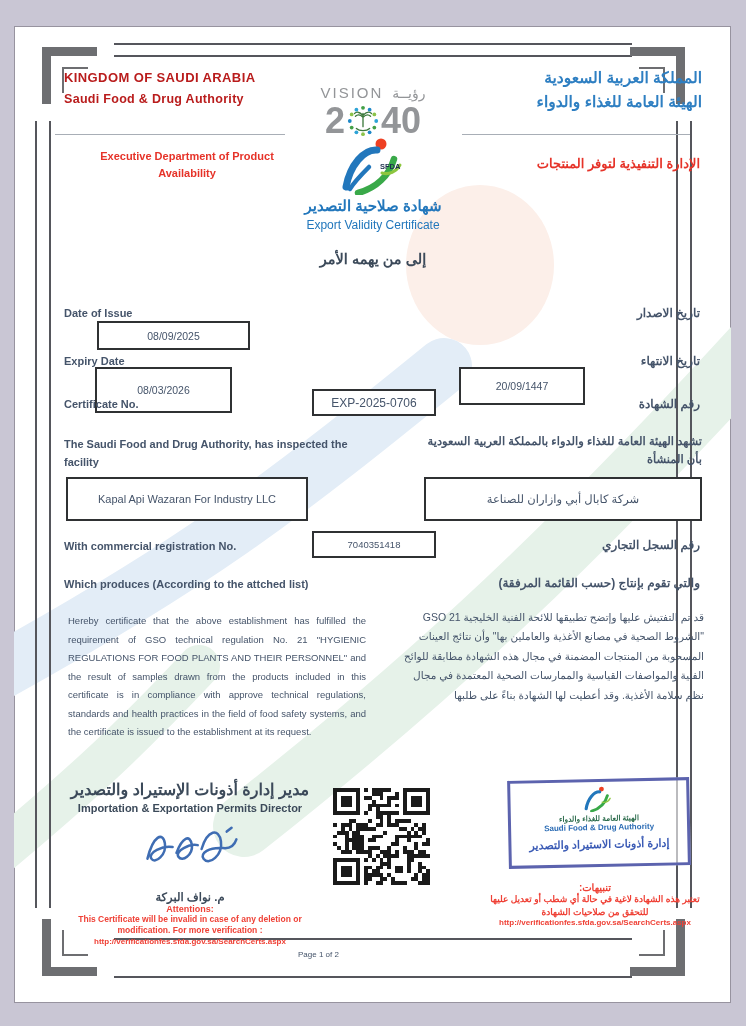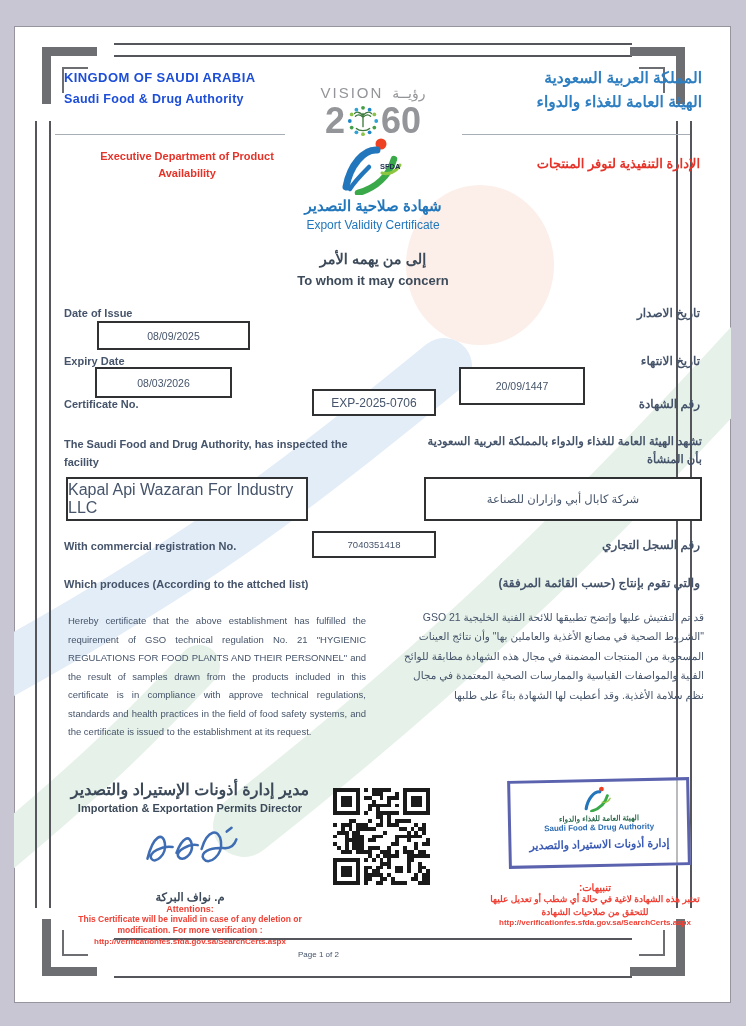--- a/index.html
+++ b/index.html
@@ -16,21 +16,21 @@
   .rectA { left: 35px; top: 55px; width: 657px; height: 923px; }
   .rectB { left: 49px; top: 43px; width: 629px; height: 897px; }
   .pad { background: #fff; width: 80px; height: 82px; }
   .bracket { width: 55px; height: 57px; border-left: 9px solid #6d6e71; border-top: 9px solid #6d6e71; }
   .bracket .thin { position: absolute; left: 11px; top: 11px; width: 26px; height: 26px; border-left: 2px solid #6d6e71; border-top: 2px solid #6d6e71; }
   .flipX { transform: scaleX(-1); }
   .flipY { transform: scaleY(-1); }
   .flipXY { transform: scale(-1,-1); }
 
   
-  .hdr-en { left: 64px; top: 70px; width: 240px; color: #1d4ed8; font-weight: bold; }
+  .hdr-en { left: 64px; top: 70px; width: 240px; color: #b91c1c; font-weight: bold; }
   .hdr-en .l1 { font-size: 13px; letter-spacing: .4px; }
   .hdr-en .l2 { font-size: 12.5px; margin-top: 7px; letter-spacing: .3px; }
   .hdr-ar { left: 440px; top: 66px; width: 262px; text-align: right; color: #2e7fc2; font-weight: bold; font-size: 15.5px; line-height: 1.55; direction: rtl; }
 
   .vision { left: 283px; top: 64px; width: 180px; text-align: center; color: #939598; }
   .vision .row1 { display: flex; justify-content: center; align-items: baseline; gap: 9px; font-size: 15px; margin-top: 20px; }
   .vision .vlabel { letter-spacing: 2px; font-weight: 500; }
   .vision .alabel { font-size: 14px; direction: rtl; }
   .vision .row2 { display: flex; justify-content: center; align-items: center; font-size: 36px; font-weight: bold; line-height: 1; margin-top: 2px; }
 
@@ -131,21 +131,21 @@
             <circle cx="25" cy="30" r="2" fill="#1e88c7"></circle>
           <circle cx="18" cy="32" r="2" fill="#8bc34a"></circle>
             <circle cx="11" cy="30" r="2" fill="#2ea3d6"></circle>
             <circle cx="6" cy="25" r="2" fill="#43a047"></circle>
           <circle cx="4" cy="18" r="2" fill="#1e88c7"></circle>
             <circle cx="6" cy="11" r="2" fill="#8bc34a"></circle>
             <circle cx="11" cy="6" r="2" fill="#2ea3d6"></circle>
           <path d="M18 10 L18 24 M18 12 C14 8 11 8 9 10 M18 12 C22 8 25 8 27 10 M18 14 C15 11 12 11 10 13 M18 14 C21 11 24 11 26 13 M11 26 C14 29 22 29 25 26" stroke="#3d7a3d" stroke-width="1.4" fill="none" stroke-linecap="round"></path>
         </g>
       </svg>
-      <span>60</span>
+      <span>40</span>
     </div>
   </div>
 
   <div class="abs hdr-ar">
     <div>المملكة العربية السعودية</div>
     <div>الهيئة العامة للغذاء والدواء</div>
   </div>
 
   <div class="abs div-line" style="left:55px;top:134px;width:230px"></div>
   <div class="abs div-line" style="left:462px;top:134px;width:228px"></div>
@@ -158,38 +158,37 @@
     <path d="M10 50 C 14 28 28 12 41 13" fill="none" stroke="#2277bc" stroke-width="7" stroke-linecap="round"></path>
     <path d="M33 30 C 27 36 18 45 14 52" fill="none" stroke="#2277bc" stroke-width="4.5" stroke-linecap="round"></path>
     <path d="M22 56 C 40 51 53 39 58 22" fill="none" stroke="#39a949" stroke-width="6.5" stroke-linecap="round"></path>
     <path d="M46 36 C 53 38 60 35 64 28" fill="none" stroke="#8dc63f" stroke-width="3" stroke-linecap="round"></path>
     <text x="44" y="32" font-size="7.5" font-weight="bold" fill="#1b2f4b">SFDA</text>
   </svg>
   <div class="abs cert-title-ar">شهادة صلاحية التصدير</div>
   <div class="abs cert-title-en">Export Validity Certificate</div>
 
   <div class="abs salut-ar">إلى من يهمه الأمر</div>
-  <div class="abs salut-en">To whom it may concern</div>
 
   <div class="abs lbl" style="left:64px;top:307px">Date of Issue</div>
   <div class="abs lbl-ar" style="left:560px;top:306px;width:140px">تاريخ الاصدار</div>
   <div class="abs vbox" style="left:97px;top:321px;width:153px;height:29px">08/09/2025</div>
 
   <div class="abs lbl" style="left:64px;top:355px">Expiry Date</div>
   <div class="abs lbl-ar" style="left:560px;top:354px;width:140px">تاريخ الانتهاء</div>
-  <div class="abs vbox" style="left:95px;top:367px;width:137px;height:31px">08/03/2026</div>
+  <div class="abs vbox" style="left:95px;top:367px;width:137px;height:46px">08/03/2026</div>
   <div class="abs vbox" style="left:459px;top:367px;width:126px;height:38px">20/09/1447</div>
 
   <div class="abs lbl" style="left:64px;top:398px">Certificate No.</div>
   <div class="abs lbl-ar" style="left:560px;top:397px;width:140px">رقم الشهادة</div>
   <div class="abs vbox" style="left:312px;top:389px;width:124px;height:27px;font-size:12px">EXP-2025-0706</div>
 
   <div class="abs lbl" style="left:64px;top:436px;width:300px;font-weight:600;line-height:1.6">The Saudi Food and Drug Authority, has inspected the facility</div>
   <div class="abs lbl-ar" style="left:420px;top:432px;width:282px;font-weight:600;font-size:11.5px;line-height:1.6">تشهد الهيئة العامة للغذاء والدواء بالمملكة العربية السعودية بأن المنشأة</div>
-  <div class="abs vbox" style="left:66px;top:477px;width:242px;height:44px;font-size:16px">Kapal Api Wazaran For Industry LLC</div>
+  <div class="abs vbox" style="left:66px;top:477px;width:242px;height:44px;font-size:11px">Kapal Api Wazaran For Industry LLC</div>
   <div class="abs vbox" style="left:424px;top:477px;width:278px;height:44px;font-size:11.5px;direction:rtl">شركة كابال أبي وازاران للصناعة</div>
 
   <div class="abs lbl" style="left:64px;top:540px;font-weight:600">With commercial registration No.</div>
   <div class="abs lbl-ar" style="left:560px;top:538px;width:140px">رقم السجل التجاري</div>
   <div class="abs vbox" style="left:312px;top:531px;width:124px;height:27px;font-size:9.5px">7040351418</div>
 
   <div class="abs lbl" style="left:64px;top:578px;font-weight:600">Which produces (According to the attched list)</div>
   <div class="abs lbl-ar" style="left:450px;top:576px;width:250px">والتي تقوم بإنتاج (حسب القائمة المرفقة)</div>
 
   <div class="abs para-en">Hereby certificate that the above establishment has fulfilled the requirement of GSO technical regulation No. 21 "HYGIENIC REGULATIONS FOR FOOD PLANTS AND THEIR PERSONNEL" and the result of samples drawn from the products included in this certificate is in compliance with approve technical regulations, standards and health practices in the field of food safety systems, and the certificate is issued to the establishment at its request.</div>

